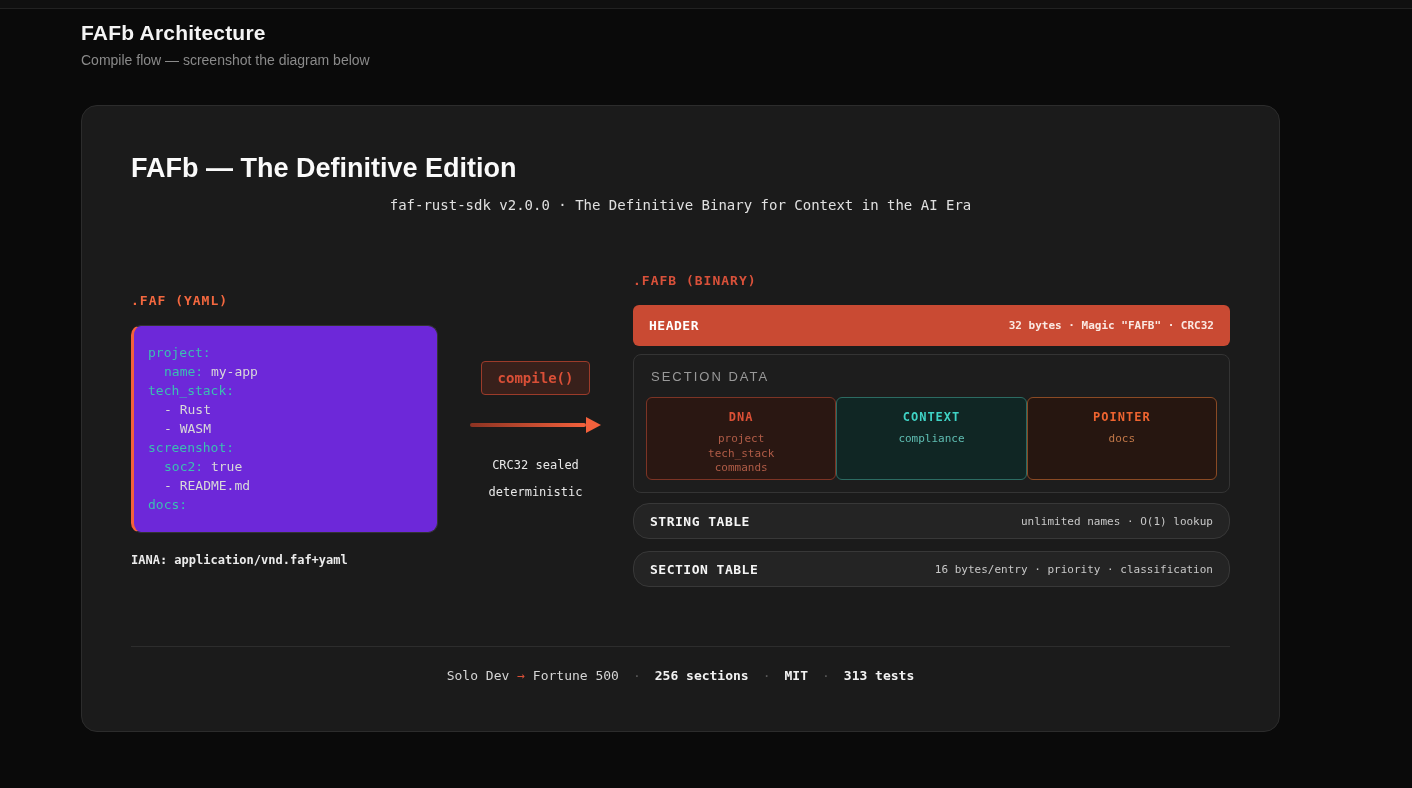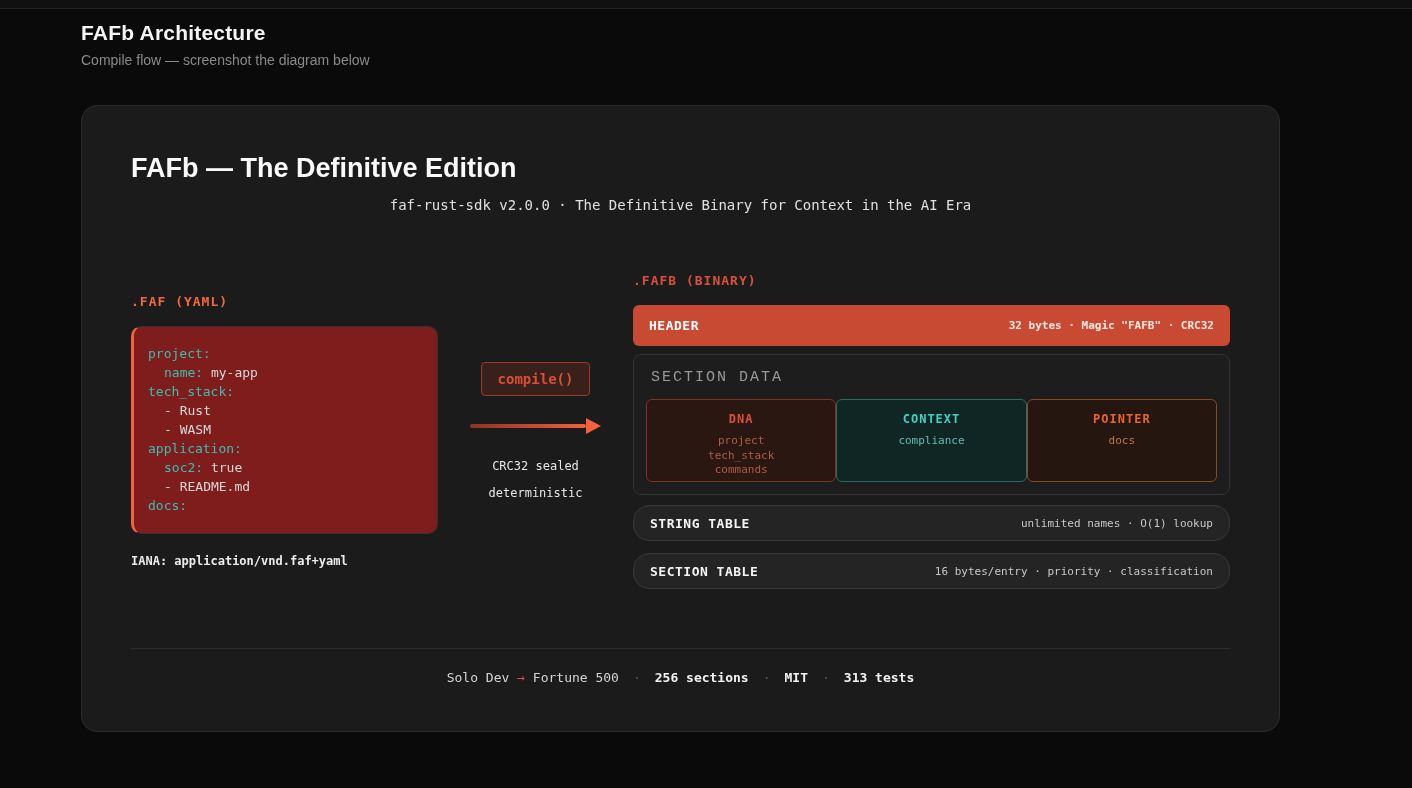--- a/index.html
+++ b/index.html
@@ -39,21 +39,21 @@
     font-family: "DejaVu Sans Mono", monospace;
     font-size: 13px; font-weight: bold; letter-spacing: 1px;
   }
   .label-faf  { color: #f4683f; }
   .label-fafb { color: #d9513a; }
 
   
   .col-source { width: 307px; }
   .code-block {
     margin-top: 17px;
-    background: #7f1d1d;
+    background: #6d28d9;
     border: 1px solid #333;
     border-left: 3px solid #f4613c;
     border-radius: 10px;
     padding: 17px 14px 18px 14px;
     font-family: "DejaVu Sans Mono", monospace;
     font-size: 13px; line-height: 19px;
   }
   .code-line { white-space: pre; }
   .code-line.ind1 { padding-left: 16px; }
   .code-key { color: #3bbfb2; }
@@ -90,22 +90,22 @@
   .header-bar .bar-meta  { font-family: "DejaVu Sans Mono", monospace; font-size: 11px; font-weight: bold; color: #fbe9e3; }
 
   .section-data {
     margin-top: 8px;
     background: #1d1d1d;
     border: 1px solid #343434;
     border-radius: 8px;
     padding: 14px 12px 12px;
   }
   .section-data-label {
-    font-family: Liberation Mono, monospace;
-    font-size: 15px; color: #999; letter-spacing: 2px; padding-left: 5px;
+    font-family: Liberation Sans, sans-serif;
+    font-size: 13px; color: #999; letter-spacing: 2px; padding-left: 5px;
   }
   .blocks { display: flex; margin-top: 13px; }
   .block {
     flex: 1; height: 83px; border-radius: 6px;
     text-align: center; padding-top: 12px;
   }
   .block-title { font-family: "DejaVu Sans Mono", monospace; font-size: 12px; font-weight: bold; letter-spacing: 1px; }
   .block-items { margin-top: 8px; font-family: "DejaVu Sans Mono", monospace; font-size: 11px; line-height: 14.5px; }
   .block-dna     { background: #2a1712; border: 1px solid #7c3425; }
   .block-dna .block-title { color: #dc5036; }
@@ -160,21 +160,21 @@
   <div class="flow-row">
 
     <div class="col-source">
       <div class="col-label mono label-faf">.FAF (YAML)</div>
       <div class="code-block">
         <div class="code-line"><span class="code-key">project:</span><span class="code-val"></span></div>
         <div class="code-line ind1"><span class="code-key">name:</span><span class="code-val"> my-app</span></div>
         <div class="code-line"><span class="code-key">tech_stack:</span><span class="code-val"></span></div>
         <div class="code-line ind1"><span class="code-key"></span><span class="code-val">- Rust</span></div>
         <div class="code-line ind1"><span class="code-key"></span><span class="code-val">- WASM</span></div>
-        <div class="code-line"><span class="code-key">application:</span><span class="code-val"></span></div>
+        <div class="code-line"><span class="code-key">screenshot:</span><span class="code-val"></span></div>
         <div class="code-line ind1"><span class="code-key">soc2:</span><span class="code-val"> true</span></div>
         <div class="code-line ind1"><span class="code-key"></span><span class="code-val">- README.md</span></div>
         <div class="code-line"><span class="code-key">docs:</span><span class="code-val"></span></div>
       </div>
       <div class="iana">IANA: application/vnd.faf+yaml</div>
     </div>
 
     <div class="col-transform">
       <button class="compile-btn">compile()</button>
       <div class="arrow-wrap">

